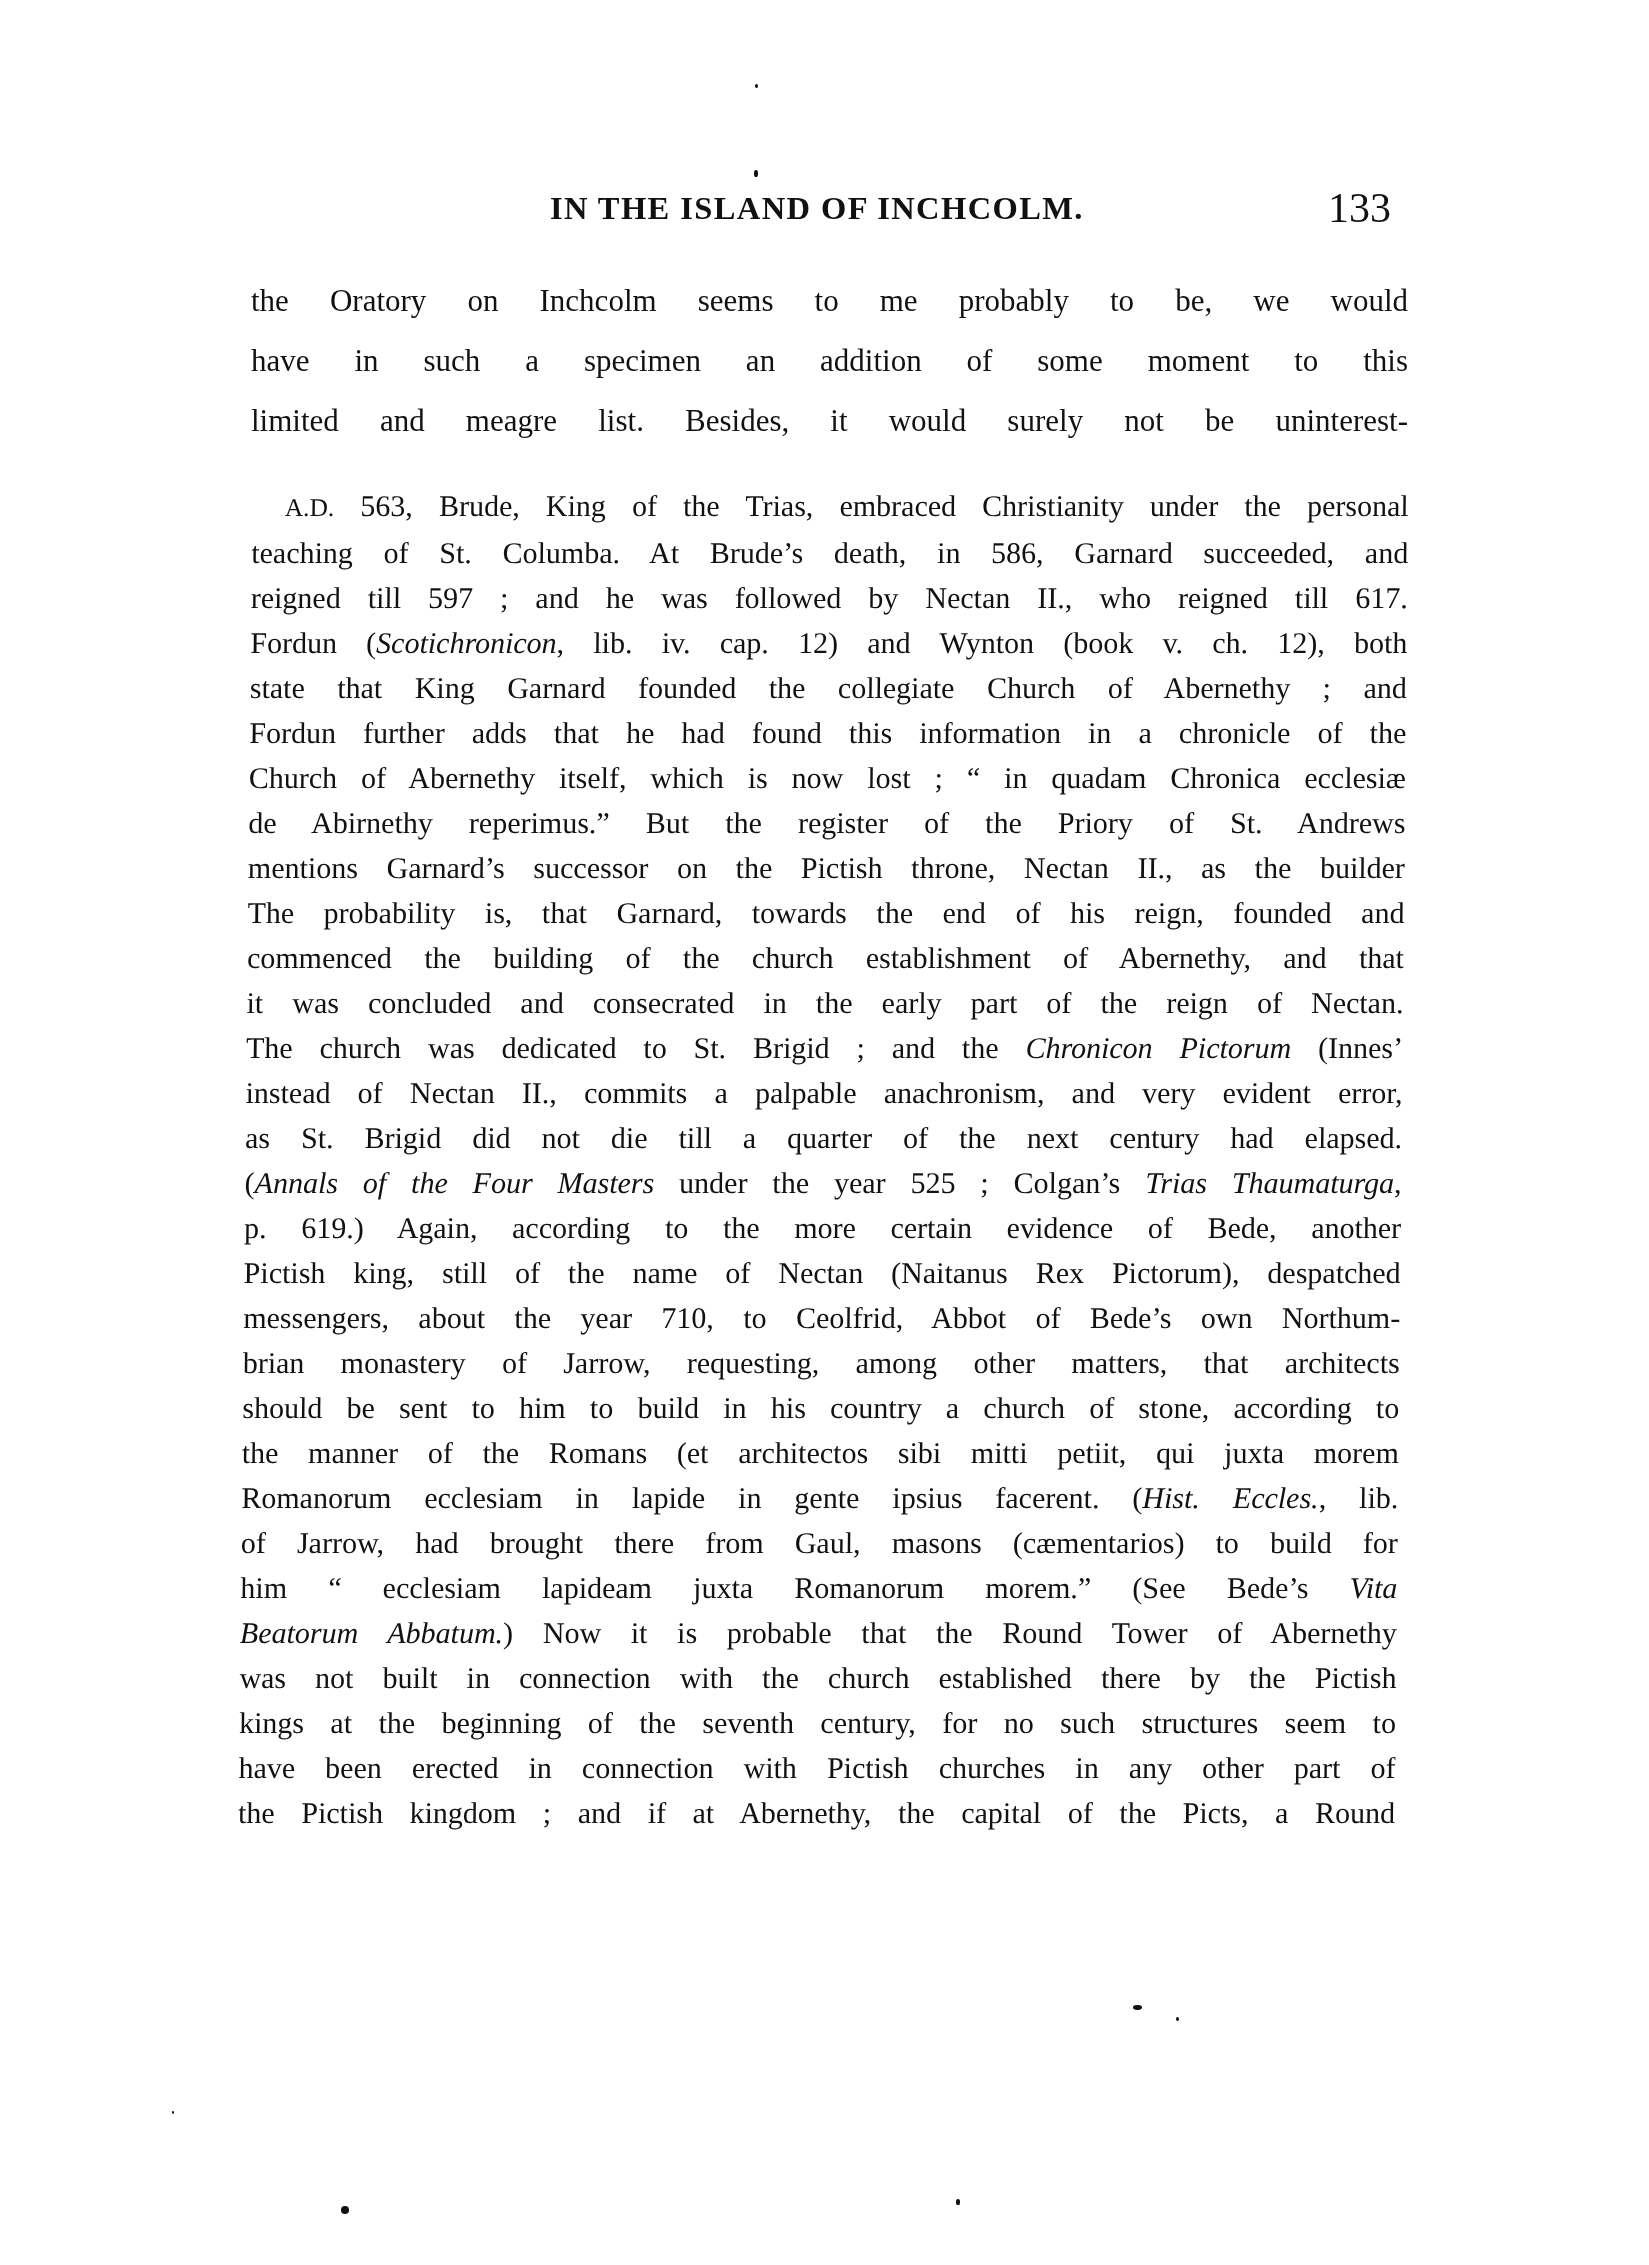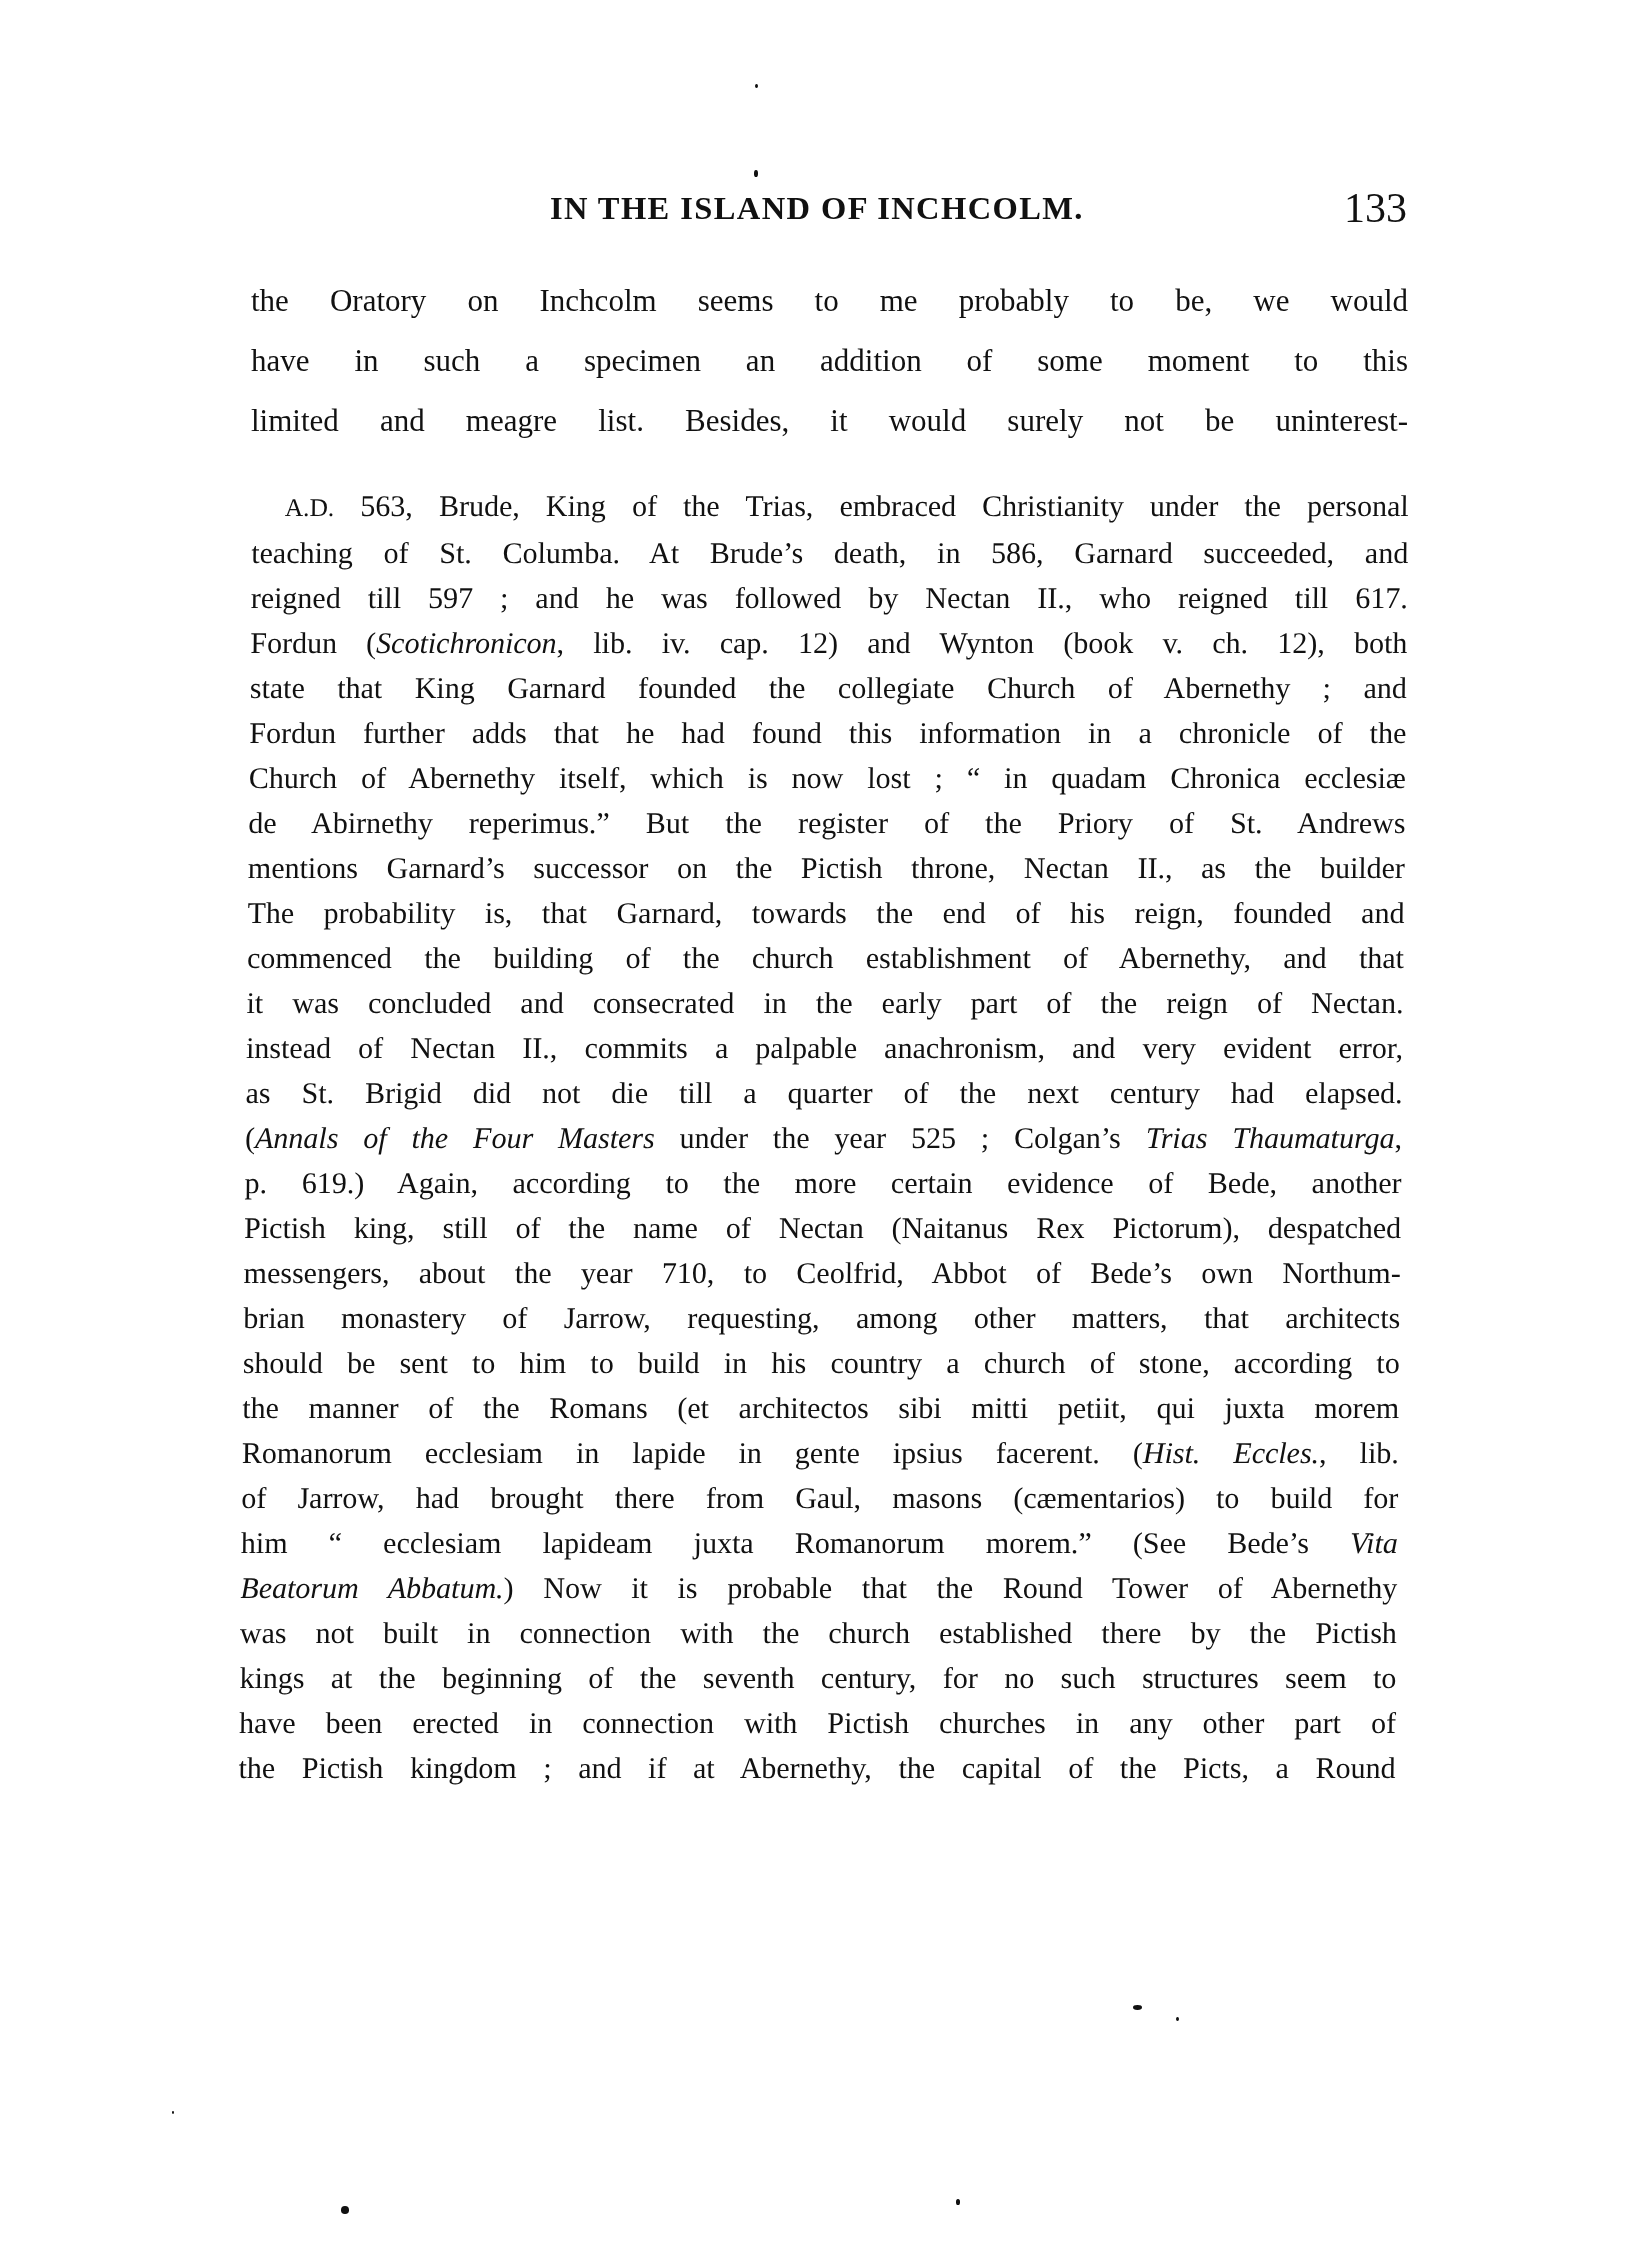--- a/index.html
+++ b/index.html
@@ -1,21 +1,21 @@
 <!DOCTYPE html>
 <html><head>
 <meta charset="utf-8">
 <style>
   html, body { margin: 0; padding: 0; background: #ffffff; }
   body { width: 1650px; height: 2265px; position: relative; overflow: hidden;
          font-family: "Liberation Serif", "DejaVu Serif", serif; color: #111; }
   .header { position: absolute; top: 187px; left: 542px; width: 865px; height: 42px;
             font-size: 32.5px; line-height: 42px; letter-spacing: 1.4px; }
   .header .title { position: absolute; left: 8px; top: 0; font-weight: bold; }
-  .header .pnum { position: absolute; right: 0; top: 0; font-size: 42px; letter-spacing: 0; }
+  .header .pnum { position: absolute; right: 16px; top: 0; font-size: 42px; letter-spacing: 0; }
   .body-text { position: absolute; top: 271px; left: 251px; width: 1157px;
                font-size: 31px; line-height: 60px; font-family: Liberation Serif, serif; }
   .line { display: block; text-align: justify; text-align-last: justify; white-space: nowrap; }
   .body-text .line, .footnote .line { white-space: normal; height: inherit; overflow: hidden; }
   .footnote { position: absolute; top: 483px; left: 252px; width: 1157px;
               font-size: 30px; line-height: 45px; transform: skewX(-0.6deg); transform-origin: top left; }
   .sc { font-variant: small-caps; font-size: 0.85em; margin-left: 33px; }
   i { }
   .speck { position: absolute; background: #111; border-radius: 50%; }
 </style>
@@ -40,20 +40,21 @@
       <span class="line"><span>reigned till 597 ; and he was followed by Nectan II., who reigned till 617.</span></span>
       <span class="line"><span>Fordun (</span><i>Scotichronicon</i><span>, lib. iv. cap. 12) and Wynton (book v. ch. 12), both</span></span>
       <span class="line"><span>state that King Garnard founded the collegiate Church of Abernethy ; and</span></span>
       <span class="line"><span>Fordun further adds that he had found this information in a chronicle of the</span></span>
       <span class="line"><span>Church of Abernethy itself, which is now lost ; “ in quadam Chronica ecclesiæ</span></span>
       <span class="line"><span>de Abirnethy reperimus.”  But the register of the Priory of St. Andrews</span></span>
       <span class="line"><span>mentions Garnard’s successor on the Pictish throne, Nectan II., as the builder</span></span>
       <span class="line"><span>The probability is, that Garnard, towards the end of his reign, founded and</span></span>
       <span class="line"><span>commenced the building of the church establishment of Abernethy, and that</span></span>
       <span class="line"><span>it was concluded and consecrated in the early part of the reign of Nectan.</span></span>
+      <span class="line"><span>The church was dedicated to St. Brigid ; and the </span><i>Chronicon Pictorum</i><span> (Innes’</span></span>
       <span class="line"><span>instead of Nectan II., commits a palpable anachronism, and very evident error,</span></span>
       <span class="line"><span>as St. Brigid did not die till a quarter of the next century had elapsed.</span></span>
       <span class="line"><span>(</span><i>Annals of the Four Masters</i><span> under the year 525 ; Colgan’s </span><i>Trias Thaumaturga</i><span>,</span></span>
       <span class="line"><span>p. 619.)  Again, according to the more certain evidence of Bede, another</span></span>
       <span class="line"><span>Pictish king, still of the name of Nectan (Naitanus Rex Pictorum), despatched</span></span>
       <span class="line"><span>messengers, about the year 710, to Ceolfrid, Abbot of Bede’s own Northum-</span></span>
       <span class="line"><span>brian monastery of Jarrow, requesting, among other matters, that architects</span></span>
       <span class="line"><span>should be sent to him to build in his country a church of stone, according to</span></span>
       <span class="line"><span>the manner of the Romans (et architectos sibi mitti petiit, qui juxta morem</span></span>
       <span class="line"><span>Romanorum ecclesiam in lapide in gente ipsius facerent.  (</span><i>Hist. Eccles.</i><span>, lib.</span></span>

